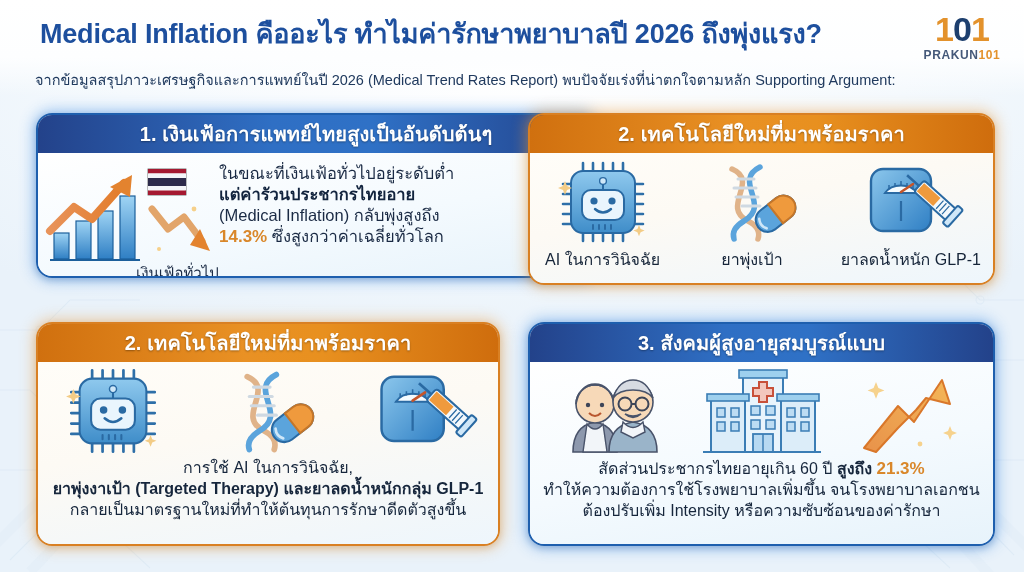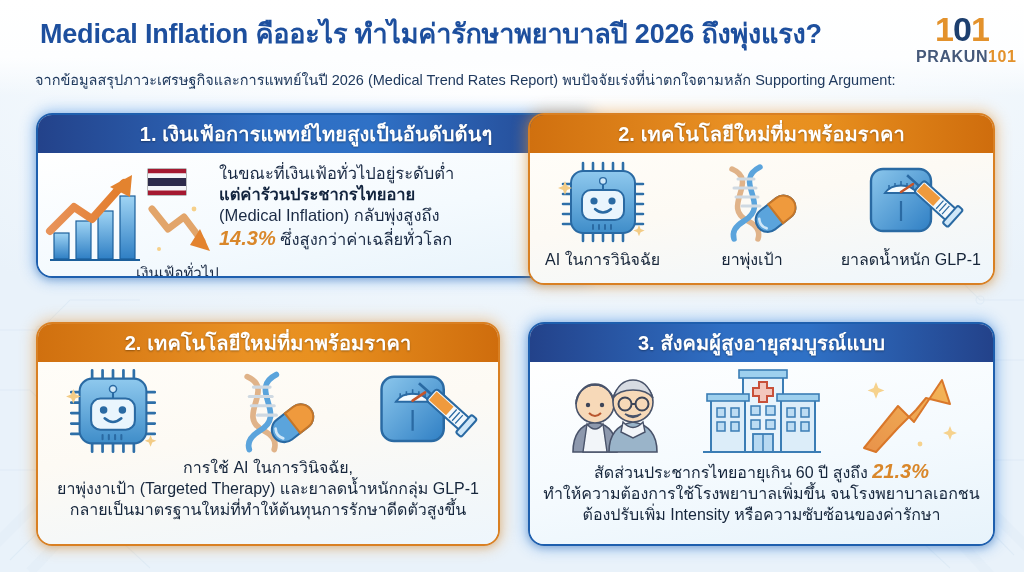--- a/index.html
+++ b/index.html
@@ -33,21 +33,21 @@
   .subtitle {
     position: absolute; left: 35px; top: 72px; width: 960px;
     font-size: 14.5px; color: #203a5e; line-height: 1.2;
   }
 
   
   .logo { position: absolute; right: 16px; top: 12px; width: 92px; text-align: center; }
   .logo-mark { font-size: 34px; font-weight: bold; letter-spacing: -1px; line-height: 1; }
   .logo-mark .o { color: #1d3f6e; }
   .logo-mark .n { color: #e3922c; }
-  .logo-word { margin-top: 2px; font-size: 16px; font-weight: bold; letter-spacing: .6px; }
+  .logo-word { margin-top: 2px; font-size: 12px; font-weight: bold; letter-spacing: .6px; }
   .logo-word .a { color: #45597a; }
   .logo-word .b { color: #e3922c; }
 
   
   .card {
     position: absolute;
     border-radius: 16px;
     overflow: hidden;
   }
   .card.blue {
@@ -79,36 +79,36 @@
   #card2 { left: 528px; top: 113px; width: 467px; height: 172px; }
   #card3 { left: 36px;  top: 322px; width: 464px; height: 224px; }
   #card4 { left: 528px; top: 322px; width: 467px; height: 224px; }
 
   
   .c1-wrap { display: flex; height: 100%; padding: 4px 10px 4px 6px; }
   .c1-art { position: relative; width: 175px; flex: none; }
   .c1-text { flex: 1; padding-top: 6px; font-size: 16.5px; color: #1a2a44; line-height: 1.28; }
   .c1-text .l { white-space: nowrap; }
   .c1-text b { font-weight: bold; color: #12243e; }
-  .pct { color: #d9872a; font-weight: bold; font-size: 20px; font-style: italic; }
+  .pct { color: #d9872a; font-weight: bold; font-size: 17px; }
   .arr-label {
     position: absolute; font-size: 15px; color: #1a2a44; white-space: nowrap;
   }
 
   
   .icon-row { display: flex; justify-content: space-around; padding: 6px 12px 0; gap: 28px; }
   .icon-cell { text-align: center; width: 33%; }
   .icon-cap { font-size: 16px; color: #162539; margin-top: 2px; white-space: nowrap; }
 
   .body-text {
     text-align: center; font-size: 16px; color: #16263c; line-height: 1.3;
     padding: 0 12px;
   }
   .body-text .l { white-space: nowrap; display: block; }
-  .body-text b { font-weight: normal; margin-top: 15px; }
+  .body-text b { font-weight: bold; margin-top: 15px; }
 
   svg { display: block; }
 </style>
 </head>
 <body>
 
 <div id="stage">
 
   <svg class="circuit" viewBox="0 0 1024 572" preserveAspectRatio="none">
     <g stroke="#cfe1f0" stroke-width="1.1" fill="none" opacity="0.75">

